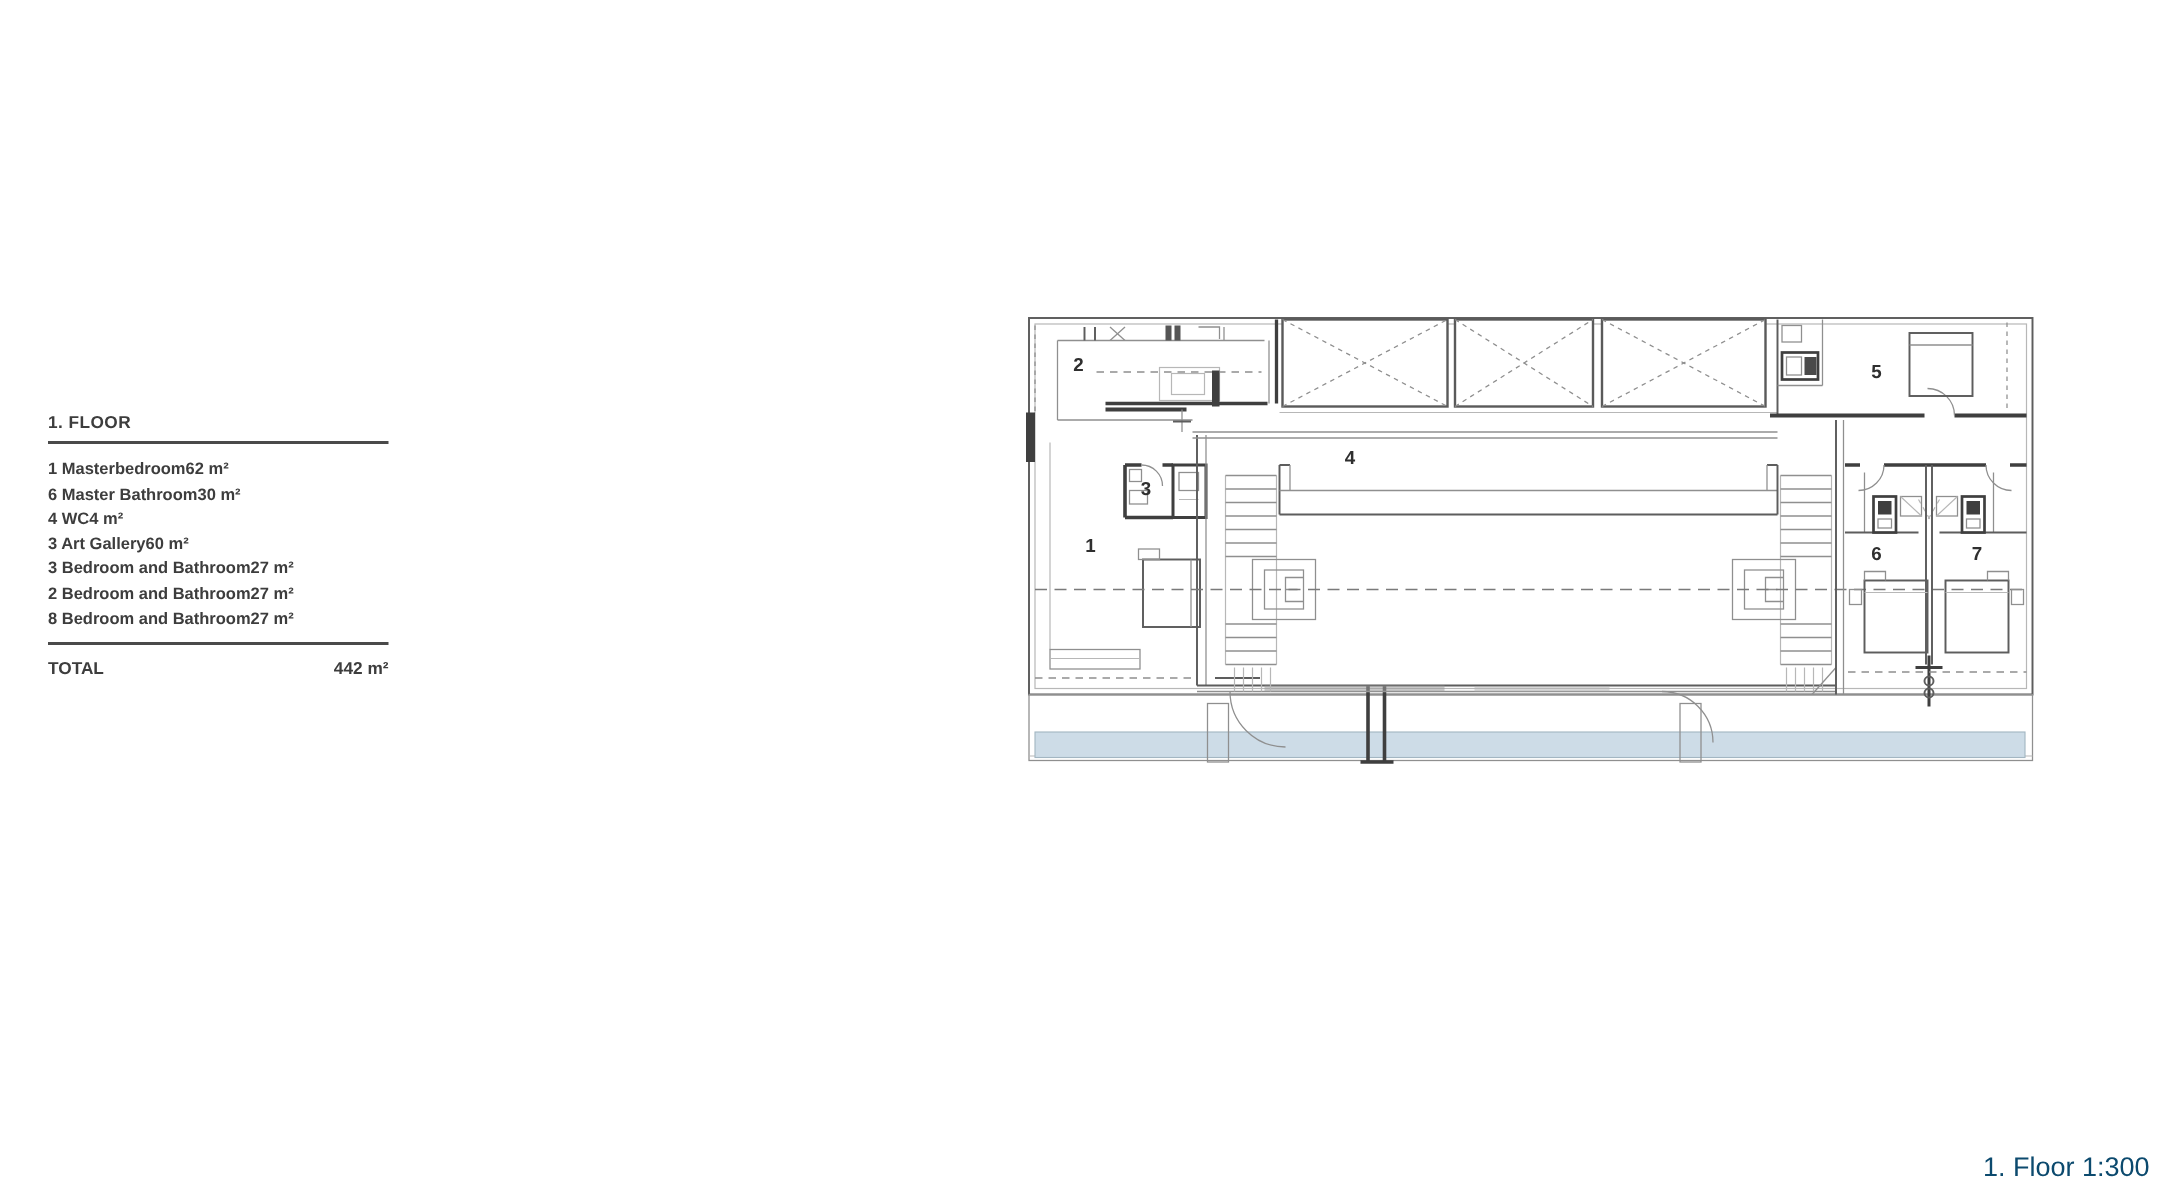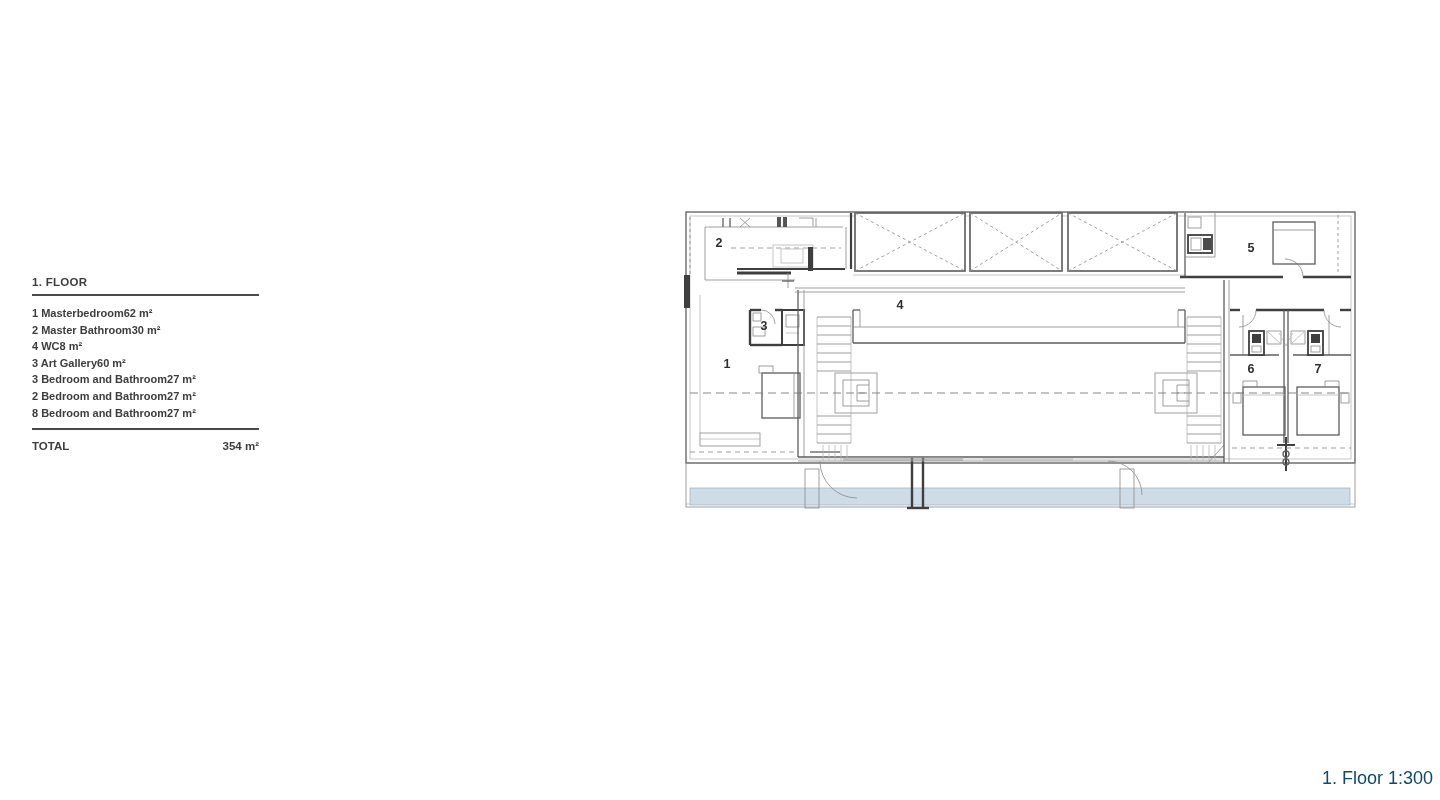--- a/index.html
+++ b/index.html
@@ -41,47 +41,47 @@
 <div class="sheet">
 
   <div class="legend">
     <div class="legend-title">1. FLOOR</div>
     <hr class="rule-top">
     <div class="legend-row">
       <span>1 Masterbedroom</span>
       <span class="area">62 m²</span>
     </div>
     <div class="legend-row">
-      <span>2 Master Bathroom</span>
+      <span>6 Master Bathroom</span>
       <span class="area">30 m²</span>
     </div>
     <div class="legend-row">
       <span>4 WC</span>
-      <span class="area">8 m²</span>
+      <span class="area">4 m²</span>
     </div>
     <div class="legend-row">
       <span>3 Art Gallery</span>
       <span class="area">60 m²</span>
     </div>
     <div class="legend-row">
       <span>3 Bedroom and Bathroom</span>
       <span class="area">27 m²</span>
     </div>
     <div class="legend-row">
       <span>2 Bedroom and Bathroom</span>
       <span class="area">27 m²</span>
     </div>
     <div class="legend-row">
       <span>8 Bedroom and Bathroom</span>
       <span class="area">27 m²</span>
     </div>
     <hr class="rule-mid">
     <div class="legend-total">
       <span>TOTAL</span>
-      <span class="area">354 m²</span>
+      <span class="area">442 m²</span>
     </div>
   </div>
 
   <div class="plan">
     <svg width="675" height="305" viewBox="0 0 675 305">
 
       <g>
         <rect x="3" y="7" width="669" height="251" class="wB"></rect>
         <rect x="7" y="11" width="661" height="243" class="wD"></rect>
         <rect x="3" y="258" width="669" height="44" class="wC"></rect>

